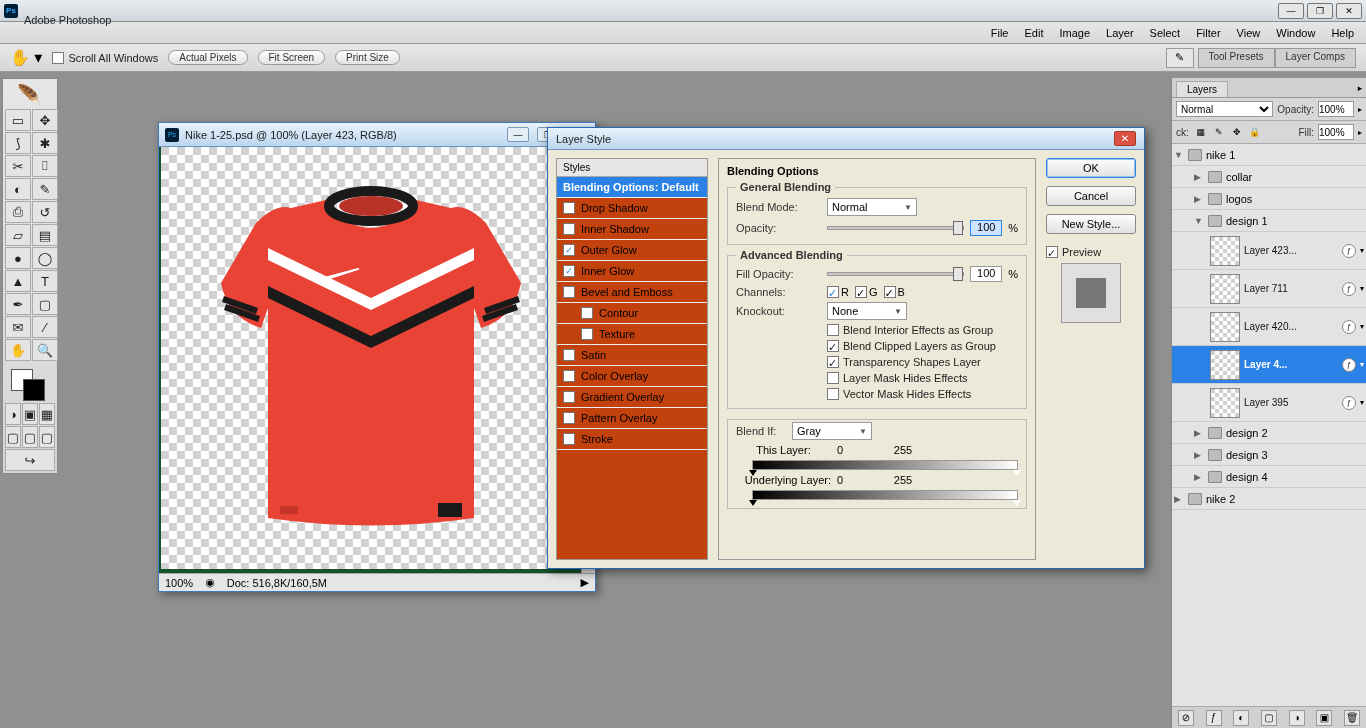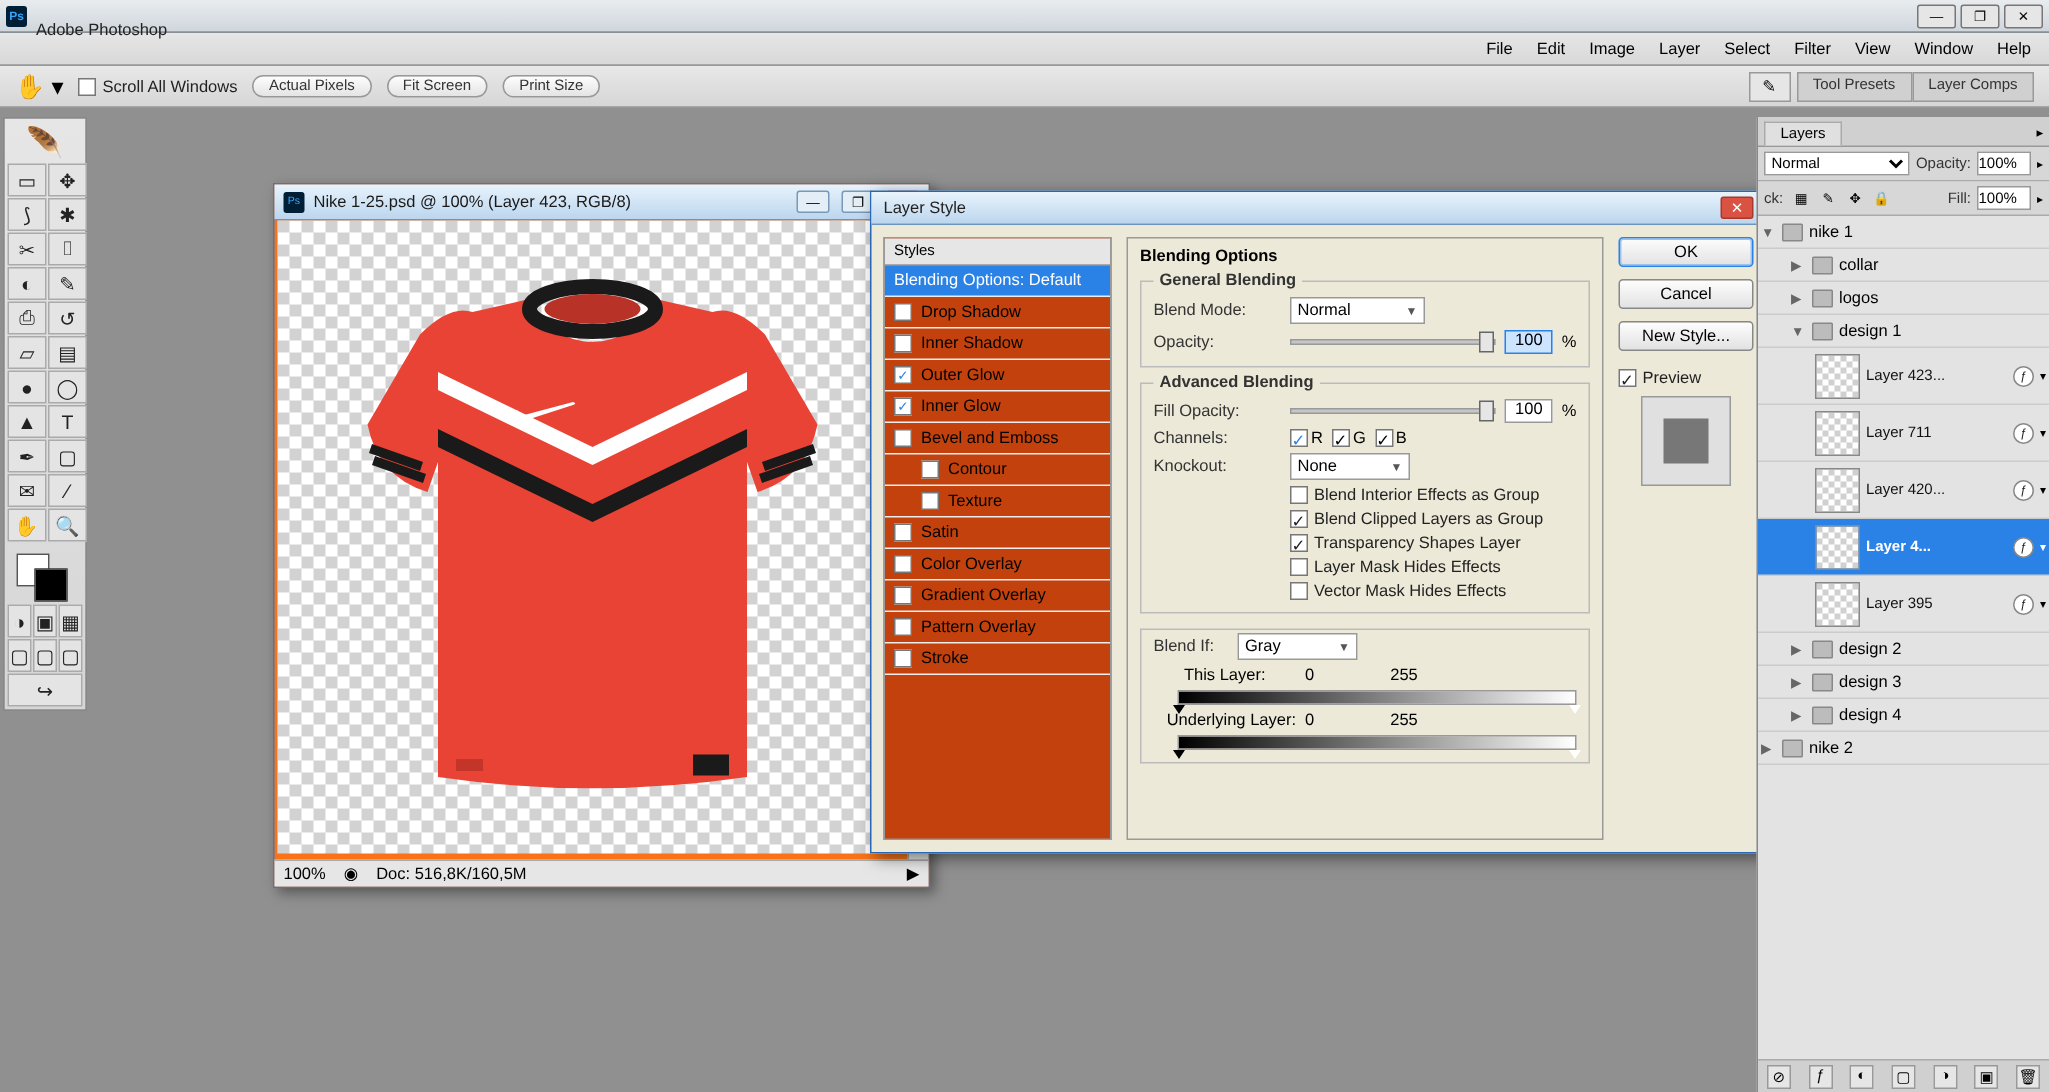--- a/index.html
+++ b/index.html
@@ -54,41 +54,41 @@
 .litem .name { font-size: 10px; color: #111; flex: 1; white-space: nowrap; overflow: hidden; text-overflow: ellipsis; }
 .litem.selected { background: #2a82e6; color: #fff; }
 .litem.selected .name { color: #fff; font-weight: bold; }
 .fxicon { width: 14px; height: 14px; border: 1px solid #888; border-radius: 7px; background: #fff; display: flex; align-items: center; justify-content: center; font-size: 8px; color: #222; }
 .indent1 { padding-left: 22px; }
 .indent2 { padding-left: 38px; }
 .layersbottom { height: 22px; background: #d0d0d0; border-top: 1px solid #aaa; display: flex; align-items: center; justify-content: space-around; }
 .layersbottom .ib { width: 16px; height: 16px; border: 1px solid #999; background: #e6e6e6; font-size: 10px; display: flex; align-items: center; justify-content: center; }
 
 
-.docwin { position: absolute; left: 158px; top: 122px; width: 438px; height: 470px; background: #f97316; border: 1px solid #3c7abf; box-shadow: 3px 3px 8px rgba(0,0,0,.4); margin-left: 24px; }
+.docwin { position: absolute; left: 158px; top: 122px; width: 438px; height: 470px; background: #14532d; border: 1px solid #3c7abf; box-shadow: 3px 3px 8px rgba(0,0,0,.4); }
 .docwin .dtitle { height: 24px; background: linear-gradient(#e8f3fc,#bcd6ee); display: flex; align-items: center; padding: 0 6px; border-bottom: 1px solid #6b94be; gap: 6px; }
 .dtitle .dicon { width: 14px; height: 14px; background: #001e36; color: #31a8ff; font-size: 7px; display: flex; align-items: center; justify-content: center; border-radius: 2px; }
 .dtitle .dname { flex: 1; color: #1a1a1a; }
 .dtitle .dwinbtn { width: 22px; height: 15px; border: 1px solid #7a98b8; background: #e4eef6; border-radius: 2px; display: flex; align-items: center; justify-content: center; font-size: 9px; margin-left: 2px; }
 .dtitle .dwinbtn.close { background: #d95242; color: #fff; border-color: #b2362a; }
 .canvas { position: absolute; top: 24px; left: 2px; right: 14px; bottom: 22px; background-image: repeating-conic-gradient(#fff 0 25%, #d2d2d2 0 50%); background-size: 16px 16px; overflow: hidden; display: flex; align-items: center; justify-content: center; }
 .jersey { width: 330px; height: 360px; position: relative; }
 .statusbar { position: absolute; bottom: 0; left: 0; right: 0; height: 18px; background: #e6e6e6; border-top: 1px solid #aaa; display: flex; align-items: center; padding: 0 6px; gap: 12px; font-size: 10px; }
 .vscroll { position: absolute; top: 24px; right: 0; bottom: 18px; width: 14px; background: #e6e6e6; border-left: 1px solid #aaa; }
 
 
-.lsdialog { position: absolute; left: 580px; top: 127px; width: 598px; height: 442px; background: #ece9d8; border: 1px solid #2668b5; box-shadow: 3px 3px 10px rgba(0,0,0,.5); display: flex; flex-direction: column; }
+.lsdialog { position: absolute; left: 547px; top: 127px; width: 598px; height: 442px; background: #ece9d8; border: 1px solid #2668b5; box-shadow: 3px 3px 10px rgba(0,0,0,.5); display: flex; flex-direction: column; }
 .lsdialog .lstitle { height: 22px; background: linear-gradient(#e8f3fc,#bcd6ee); display: flex; align-items: center; padding: 0 8px; border-bottom: 1px solid #6b94be; }
 .lstitle .ltxt { font-size: 11px; color: #222; flex: 1; }
 .lstitle .lclose { width: 22px; height: 15px; background: #d95242; border: 1px solid #a9382c; color: #fff; border-radius: 2px; display: flex; align-items: center; justify-content: center; font-size: 10px; }
 .lsbody { flex: 1; display: flex; padding: 8px; gap: 10px; }
 .lsleft { width: 152px; border: 1px solid #999; background: #c2410c; display: flex; flex-direction: column; }
 .lsleft .lshdr { background: #e6e6e6; border-bottom: 1px solid #aaa; padding: 3px 6px; font-size: 10px; }
 .lsleft .lsopt { padding: 4px 6px; display: flex; align-items: center; gap: 6px; border-bottom: 1px solid #eee; font-size: 11px; }
-.lsleft .lsopt.sel { background: #2a82e6; color: #fff; font-weight: normal; }
+.lsleft .lsopt.sel { background: #2a82e6; color: #fff; font-weight: bold; }
 .lsleft .lsopt .cb { width: 12px; height: 12px; border: 1px solid #777; background: #fff; display: inline-flex; align-items: center; justify-content: center; font-size: 9px; color: #2a82e6; }
 .lsleft .lsopt.sub { padding-left: 24px; }
 
 .lscenter { flex: 1; border: 1px solid #999; background: #ece9d8; padding: 6px 8px; font-size: 10px; display: flex; flex-direction: column; gap: 4px; overflow: hidden; }
 .gbox { border: 1px solid #bbb; padding: 6px 8px 8px 8px; position: relative; margin-top: 6px; }
 .gbox .glegend { position: absolute; top: -7px; left: 8px; background: #ece9d8; padding: 0 4px; font-weight: bold; color: #333; }
 .frow { display: flex; align-items: center; gap: 6px; margin-top: 4px; }
 .flabel { width: 85px; color: #333; }
 .dropdown { border: 1px solid #999; background: #fff; height: 18px; display: flex; align-items: center; justify-content: space-between; padding: 0 4px; min-width: 80px; }
 .dropdown .dd { font-size: 8px; color: #555; }

